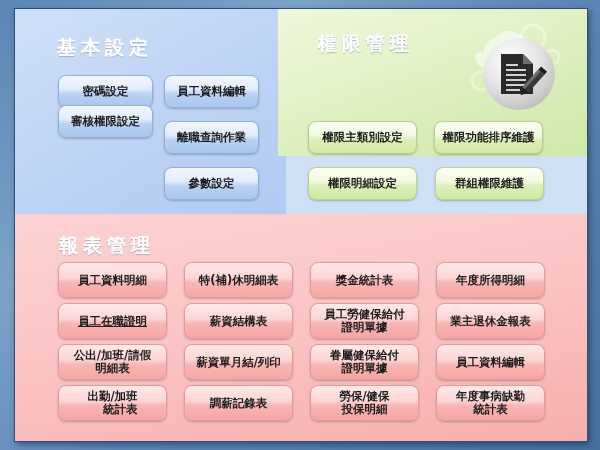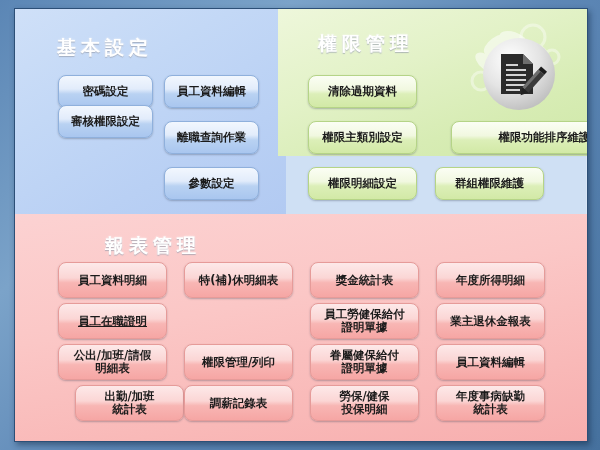--- a/index.html
+++ b/index.html
@@ -40,21 +40,21 @@
     color:#ffffff;
     font-size:19px;
     font-weight:bold;
     letter-spacing:5px;
     text-shadow:0 1px 1px rgba(120,130,150,.55), 0 0 2px rgba(255,255,255,.9);
     white-space:nowrap;
     user-select:none;
   }
   .title-blue{left:42px;top:26px;}
   .title-green{left:303px;top:22px;}
-  .title-pink{left:44px;top:224px;margin-left:46px;}
+  .title-pink{left:44px;top:224px;}
 
   
   .btn{
     position:absolute;
     display:flex;align-items:center;justify-content:center;
     text-align:center;
     font-size:11.5px;
     font-weight:bold;
     color:#1b1b1b;
     border-radius:8px;
@@ -146,40 +146,40 @@
 
     <section class="panel panel-pink">
       <div class="panel-title title-pink" style="left:44px;top:19px;">報表管理</div>
     </section>
 
   <div class="btn btn-blue" style="left: 43px; top: 66px; width: 93px; height: 31px;"><span>密碼設定</span></div>
       <div class="btn btn-blue" style="left: 149px; top: 66px; width: 93px; height: 31px; text-align: right;"><span>員工資料編輯</span></div>
       <div class="btn btn-blue" style="left: 43px; top: 96px; width: 93px; height: 31px;"><span>審核權限設定</span></div>
       <div class="btn btn-blue" style="left: 149px; top: 112px; width: 93px; height: 31px;"><span>離職查詢作業</span></div>
       <div class="btn btn-blue" style="left: 149px; top: 158px; width: 93px; height: 31px;"><span>參數設定</span></div>
-      <div class="btn btn-green" style="left: 293px; top: 66px; width: 107px; height: 31px;"><span>清除過期資料</span></div>
       <div class="btn btn-green" style="left: 293px; top: 112px; width: 107px; height: 31px;"><span>權限主類別設定</span></div>
-      <div class="btn btn-green" style="left: 436px; top: 112px; width: 107px; height: 31px; padding-left: 39px;"><span>權限功能排序維護</span></div>
+      <div class="btn btn-green" style="left: 419px; top: 112px; width: 107px; height: 31px;"><span>權限功能排序維護</span></div>
       <div class="btn btn-green" style="left: 293px; top: 158px; width: 107px; height: 31px;"><span>權限明細設定</span></div>
       <div class="btn btn-green" style="left: 420px; top: 158px; width: 107px; height: 31px;"><span>群組權限維護</span></div>
       <div class="btn btn-pink" style="left: 43px; top: 253px; width: 107px; height: 34px;"><span>員工資料明細</span></div>
       <div class="btn btn-pink" style="left: 169px; top: 253px; width: 107px; height: 34px;"><span>特(補)休明細表</span></div>
       <div class="btn btn-pink" style="left: 295px; top: 253px; width: 107px; height: 34px;"><span>獎金統計表</span></div>
       <div class="btn btn-pink" style="left: 421px; top: 253px; width: 107px; height: 34px;"><span>年度所得明細</span></div>
       <div class="btn btn-pink" style="left: 43px; top: 294px; width: 107px; height: 34px; text-decoration: underline;"><span>員工在職證明</span></div>
+      <div class="btn btn-pink" style="left: 169px; top: 294px; width: 107px; height: 34px;"><span>薪資結構表</span></div>
       <div class="btn btn-pink" style="left: 295px; top: 294px; width: 107px; height: 34px;"><span>員工勞健保給付
 證明單據</span></div>
       <div class="btn btn-pink" style="left: 421px; top: 294px; width: 107px; height: 34px;"><span>業主退休金報表</span></div>
       <div class="btn btn-pink" style="left: 43px; top: 335px; width: 107px; height: 34px;"><span>公出/加班/請假
 明細表</span></div>
-      <div class="btn btn-pink" style="left: 169px; top: 335px; width: 107px; height: 34px;"><span>權限管理/列印</span></div>
+      <div class="btn btn-pink" style="left: 169px; top: 335px; width: 107px; height: 34px;"><span>薪資單月結/列印</span></div>
       <div class="btn btn-pink" style="left: 295px; top: 335px; width: 107px; height: 34px;"><span>眷屬健保給付
 證明單據</span></div>
       <div class="btn btn-pink" style="left: 421px; top: 335px; width: 107px; height: 34px;"><span>員工資料編輯</span></div>
-      <div class="btn btn-pink" style="left: 60px; top: 376px; width: 107px; height: 34px;"><span>出勤/加班
+      <div class="btn btn-pink" style="left: 43px; top: 376px; width: 107px; height: 34px; text-align: right;"><span>出勤/加班
 統計表</span></div>
       <div class="btn btn-pink" style="left: 169px; top: 376px; width: 107px; height: 34px;"><span>調薪記錄表</span></div>
       <div class="btn btn-pink" style="left: 295px; top: 376px; width: 107px; height: 34px;"><span>勞保/健保
 投保明細</span></div>
       <div class="btn btn-pink" style="left: 421px; top: 376px; width: 107px; height: 34px;"><span>年度事病缺勤
 統計表</span></div>
     </div>
 </div>
 
 </body></html>

